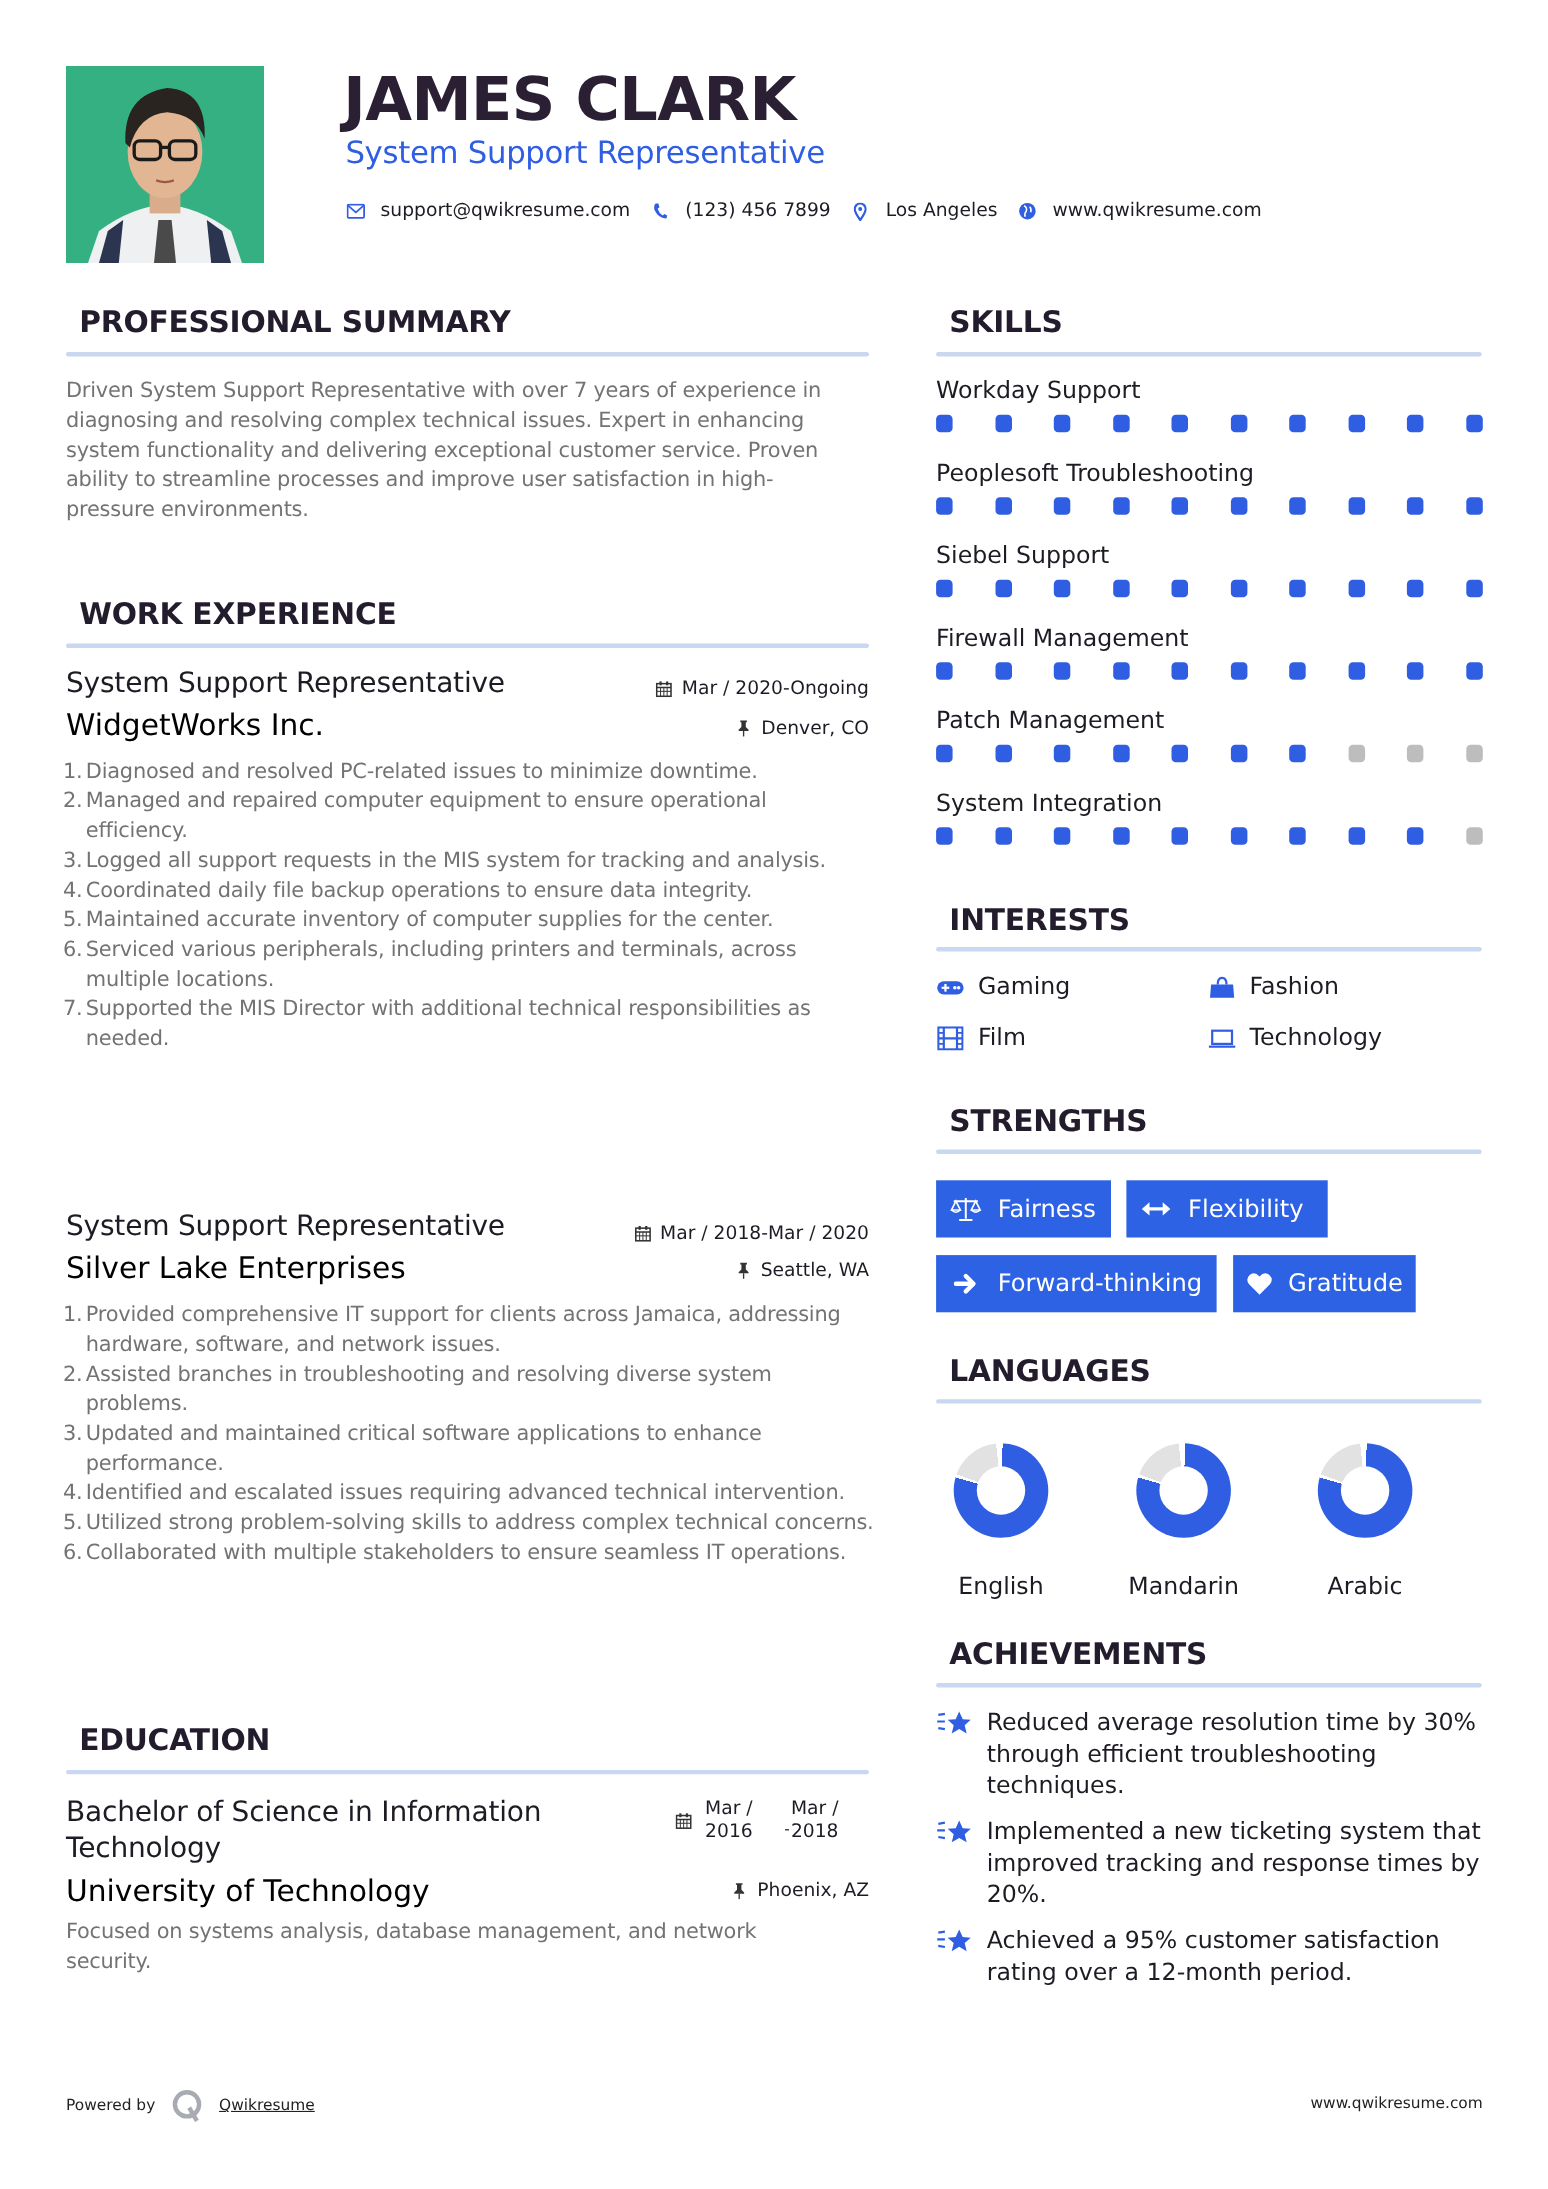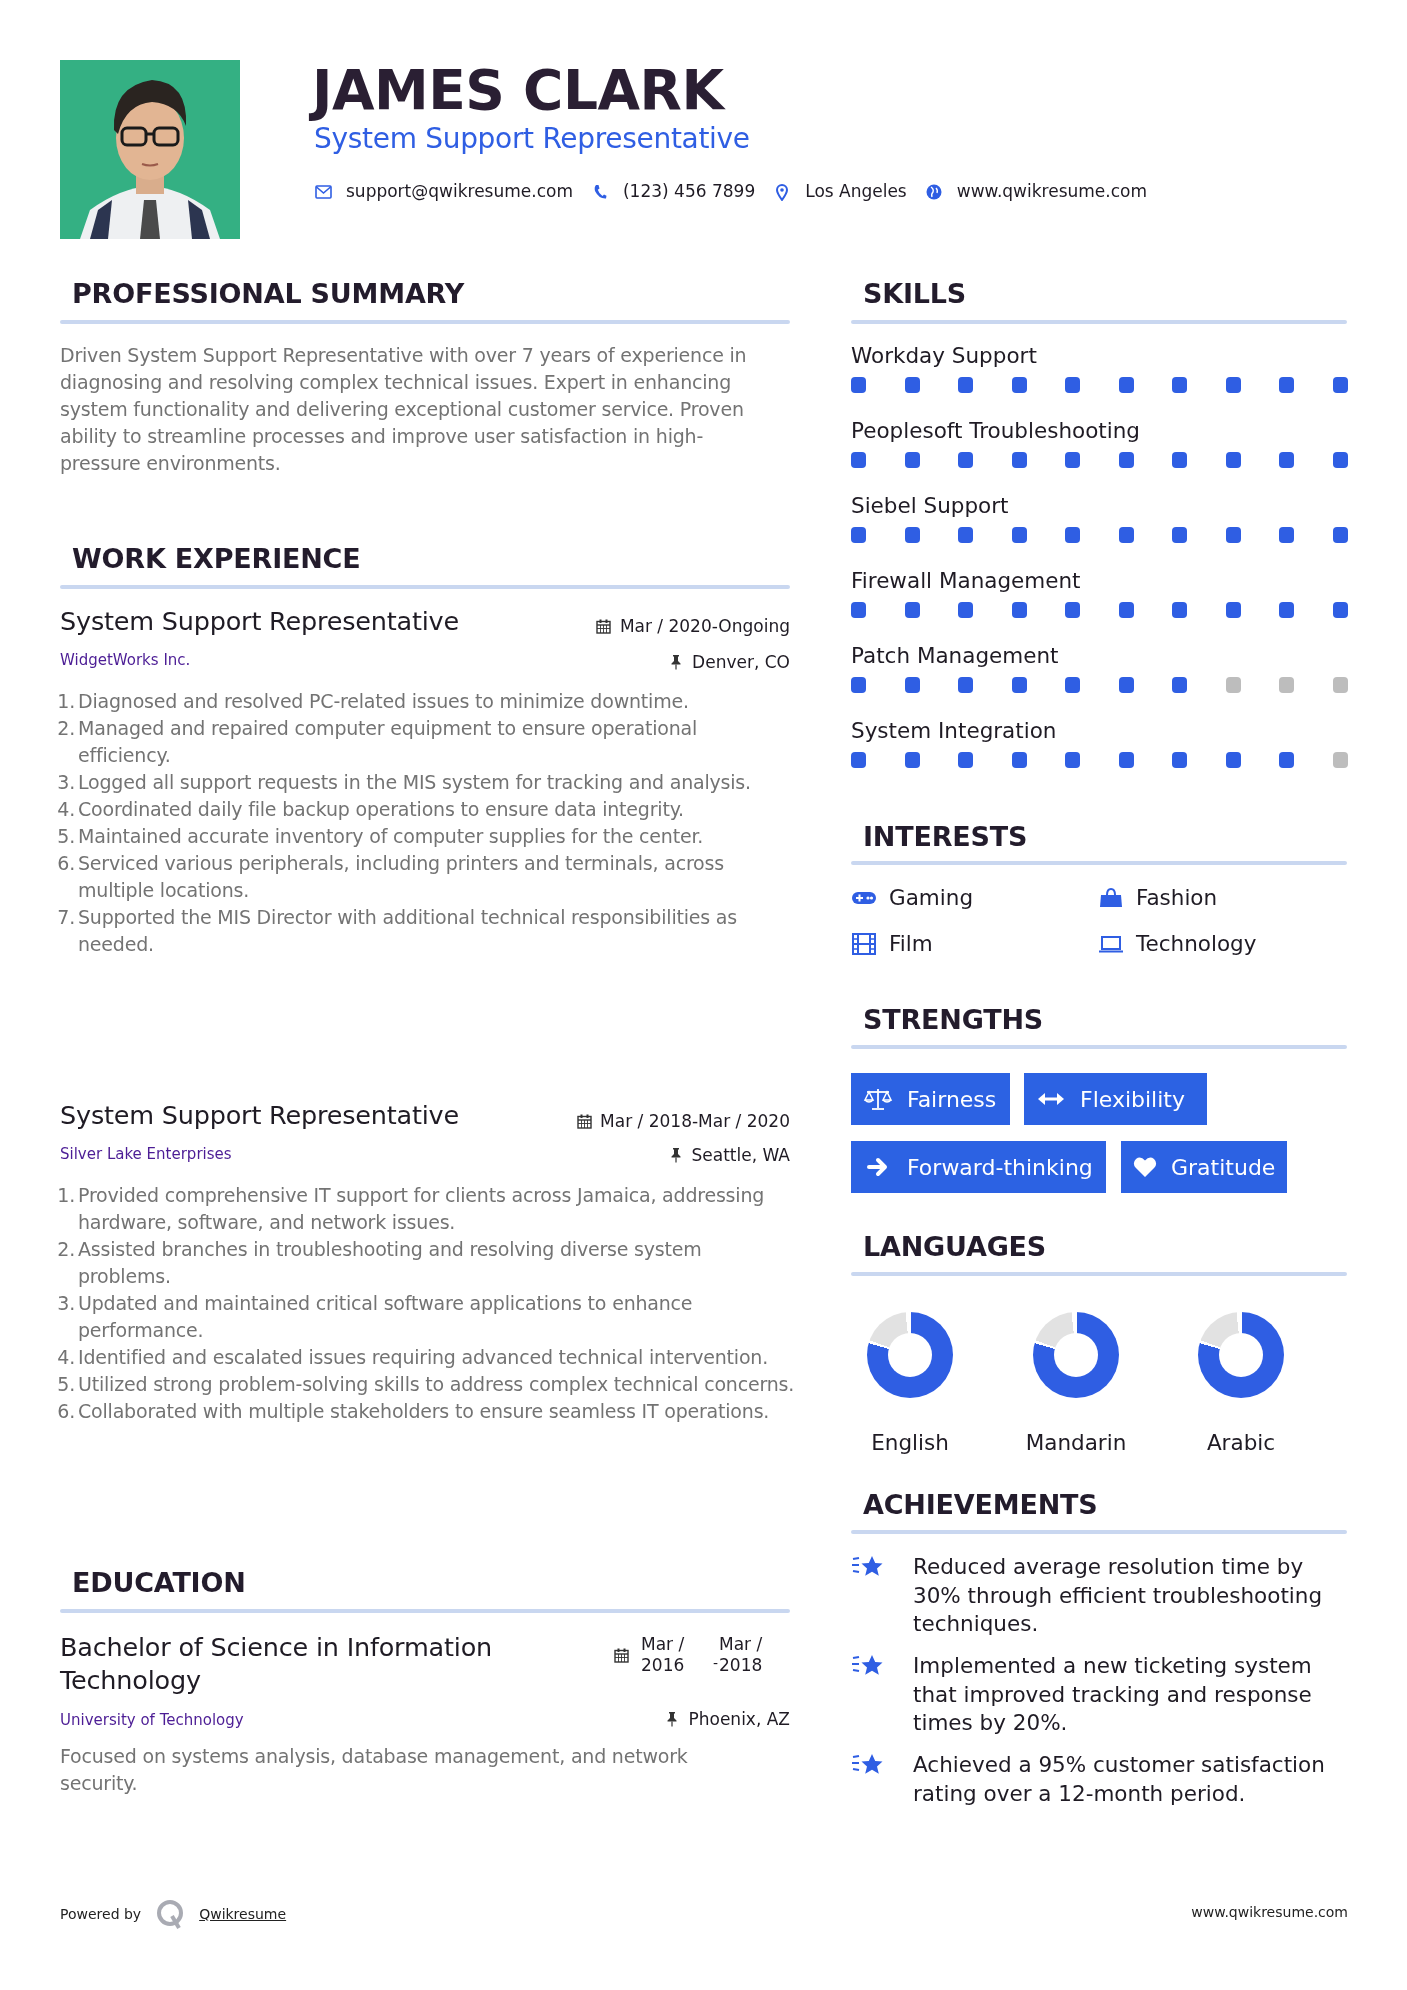--- a/index.html
+++ b/index.html
@@ -16,21 +16,21 @@
   .contacts .ico { width: 18px; height: 18px; margin-right: 14px; display: inline-flex; align-items: center; justify-content: center; color: #2f5ee3; }
 
   
   .sec-h { font-size: 27px; font-weight: bold; line-height: 32px; color: #231c2c; letter-spacing: -0.2px; white-space: nowrap; margin-left: 12px; }
   .rule { height: 4px; background: #c9d7f0; border-radius: 2px; }
   .left-w { left: 60px; width: 730px; }
   .right-w { left: 851px; width: 496px; }
 
   .body-txt { font-size: 19px; line-height: 27px; color: #737373; letter-spacing: -0.2px; }
   .job-title { font-size: 25.5px; line-height: 32px; color: #1f1b24; white-space: nowrap; letter-spacing: -0.2px; }
-  .company { font-size: 15px; line-height: 28px; color: #4c1d95; white-space: nowrap; }
+  .company { font-size: 27px; line-height: 28px; color: #000000; white-space: nowrap; }
   .meta { font-size: 17px; line-height: 22px; color: #1f1b24; white-space: nowrap; display: flex; align-items: center; justify-content: flex-end; }
   .meta .mi { width: 16px; height: 16px; margin-right: 8px; color: #333; display: inline-flex; align-items: center; justify-content: center; }
   ol.bul { list-style: none; }
   ol.bul li { position: relative; padding-left: 18px; }
   ol.bul li .num { position: absolute; left: -7px; top: 0; width: 22px; text-align: right; }
 
   
   .skill-label { font-size: 21.5px; line-height: 26px; color: #1f1b24; white-space: nowrap; }
   .dots { display: flex; justify-content: space-between; width: 497px; height: 16px; margin-top: 8px; }
   .dot { width: 15px; height: 16px; border-radius: 4px; background: #2f5ee3; }
@@ -44,21 +44,21 @@
   .tag { position: absolute; height: 52px; background: #2c62e3; color: #fff; display: flex; align-items: center; padding: 0 12px; font-size: 22px; white-space: nowrap; }
   .tag .ico { width: 30px; height: 24px; margin-right: 14px; display: inline-flex; align-items: center; justify-content: center; }
 
   
   .lang { position: absolute; width: 140px; text-align: center; }
   .donut { width: 86px; height: 86px; border-radius: 50%; margin: 0 auto; position: relative; }
   .donut::after { content: ""; position: absolute; left: 21px; top: 21px; width: 44px; height: 44px; border-radius: 50%; background: #fff; }
   .lang-label { font-size: 21.5px; line-height: 26px; margin-top: 32px; white-space: nowrap; }
 
   
-  .ach { position: absolute; left: 851px; width: 496px; display: flex; gap: 16px; }
+  .ach { position: absolute; left: 851px; width: 496px; display: flex; }
   .ach .ico { width: 34px; height: 28px; margin-right: 12px; flex-shrink: 0; color: #2f5ee3; margin-top: 0px; }
   .ach .txt { font-size: 21.5px; line-height: 28.5px; color: #1f1b24; }
 
   
   .footer-l { left: 60px; top: 1898px; display: flex; align-items: center; font-size: 14px; color: #222; white-space: nowrap; }
   .footer-l .q { width: 32px; height: 32px; margin: 0 12px 0 14px; }
   .footer-l .link { text-decoration: underline; }
   .footer-r { right: 59px; top: 1904px; font-size: 14px; color: #222; white-space: nowrap; }
 </style>
 </head>

